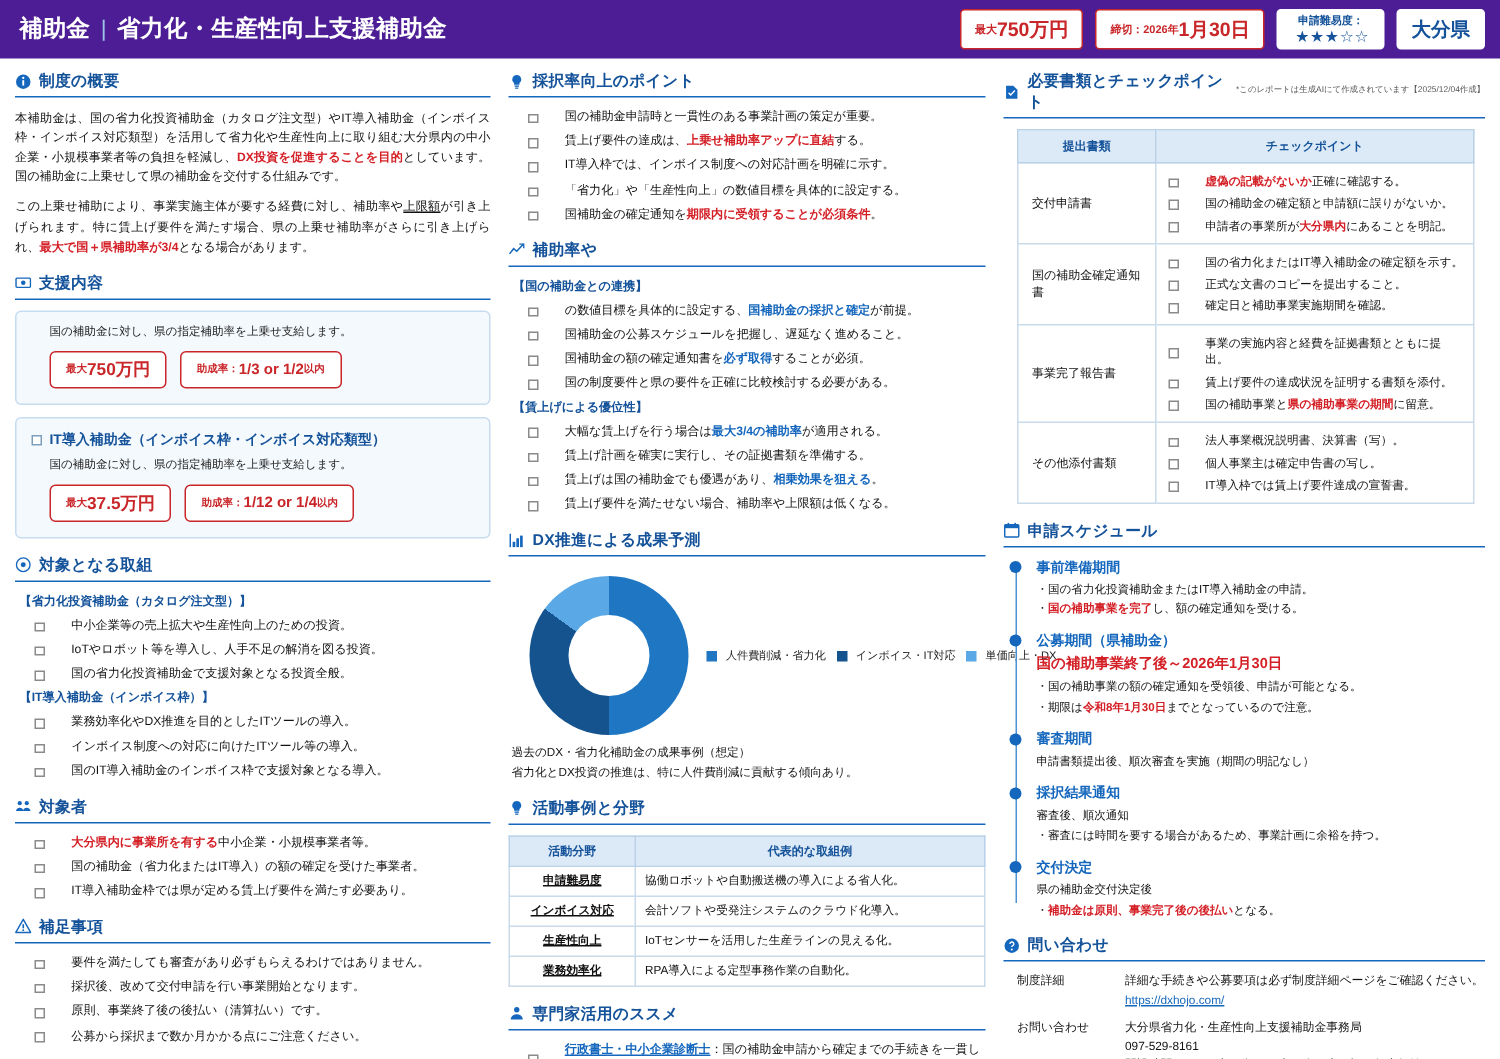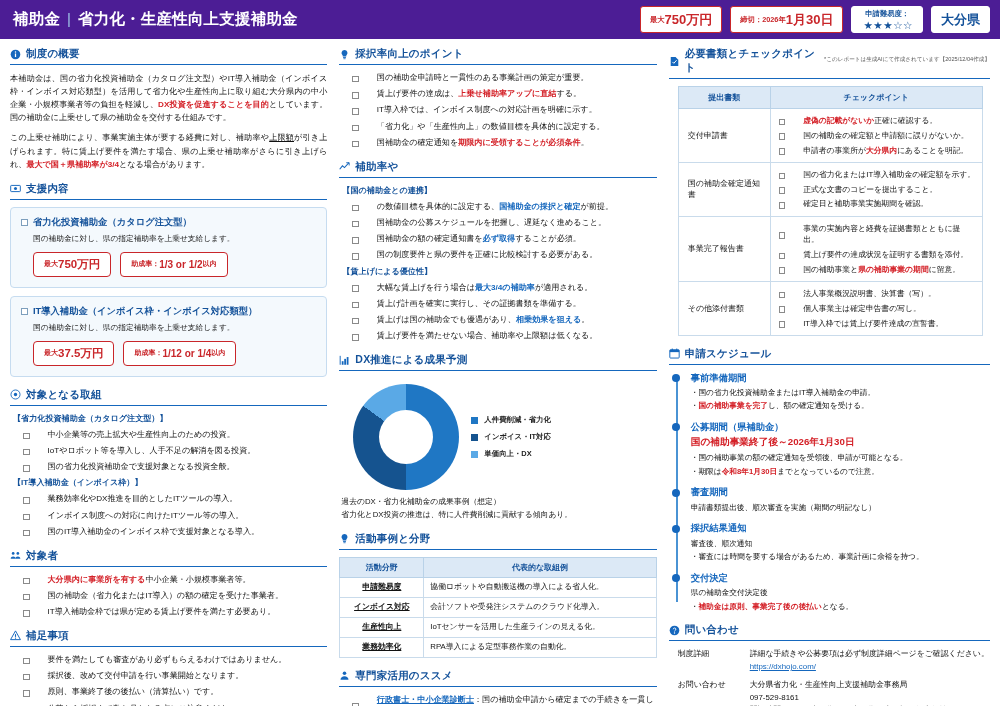--- a/index.html
+++ b/index.html
@@ -98,21 +98,21 @@
   .pill .l { font-size: 11.5px; font-weight: bold; color: #c9262a; }
   .pill .m { font-size: 10px; font-weight: bold; color: #c9262a; }
 
   
   .chart-wrap { display: flex; align-items: center; padding: 6px 0 2px 14px; gap: 12px; }
   .donut { position: relative; width: 106px; height: 106px; flex: 0 0 106px; }
   .donut .hole {
     position: absolute; left: 50%; top: 50%; transform: translate(-50%,-50%);
     width: 54px; height: 54px; border-radius: 50%; background: #fff;
   }
-  .legend { display: flex; flex-direction: column; gap: 7px; font-weight: bold; }
+  .legend { display: flex; flex-direction: row; gap: 7px; }
   .legend-row { display: flex; align-items: center; gap: 6px; font-size: 7.4px; color: #222; white-space: nowrap; }
   .swatch { width: 7px; height: 7px; flex: 0 0 7px; }
   .chart-note { font-size: 7.8px; line-height: 1.6; color: #111; margin-top: 4px; padding-left: 2px;}
 
   
   table.tbl { width: 100%; border-collapse: collapse; margin-left: 0; }
   table.tbl th {
     background: #dce9f6; border: 1px solid #b9d2e8; color: #14529a;
     font-size: 8px; font-weight: bold; padding: 4px 5px; text-align: center;
   }
@@ -211,24 +211,20 @@
       <div class="sec">
         <div class="sec-head">
           <svg class="ico" viewBox="0 0 16 16">
             <rect x="1" y="3.5" width="14" height="9" rx="1" fill="none" stroke="#1567bd" stroke-width="1.4"></rect>
             <circle cx="8" cy="8" r="2.2" fill="#1567bd"></circle>
           </svg>
           <span class="ttl">支援内容</span>
         </div>
 
         <div class="card">
-          <div class="card-ttl">
-            <span class="box"></span>
-            <span>省力化投資補助金（カタログ注文型）</span>
-          </div>
           <div class="card-desc">国の補助金に対し、県の指定補助率を上乗せ支給します。</div>
           <div class="pill-row">
             <div class="pill">
               <span class="s">最大</span>
                 <span class="l">750万円</span>
             </div>
             <div class="pill">
               <span class="s">助成率：</span>
                 <span class="m">1/3 or 1/2</span>
                 <span class="s">以内</span>

